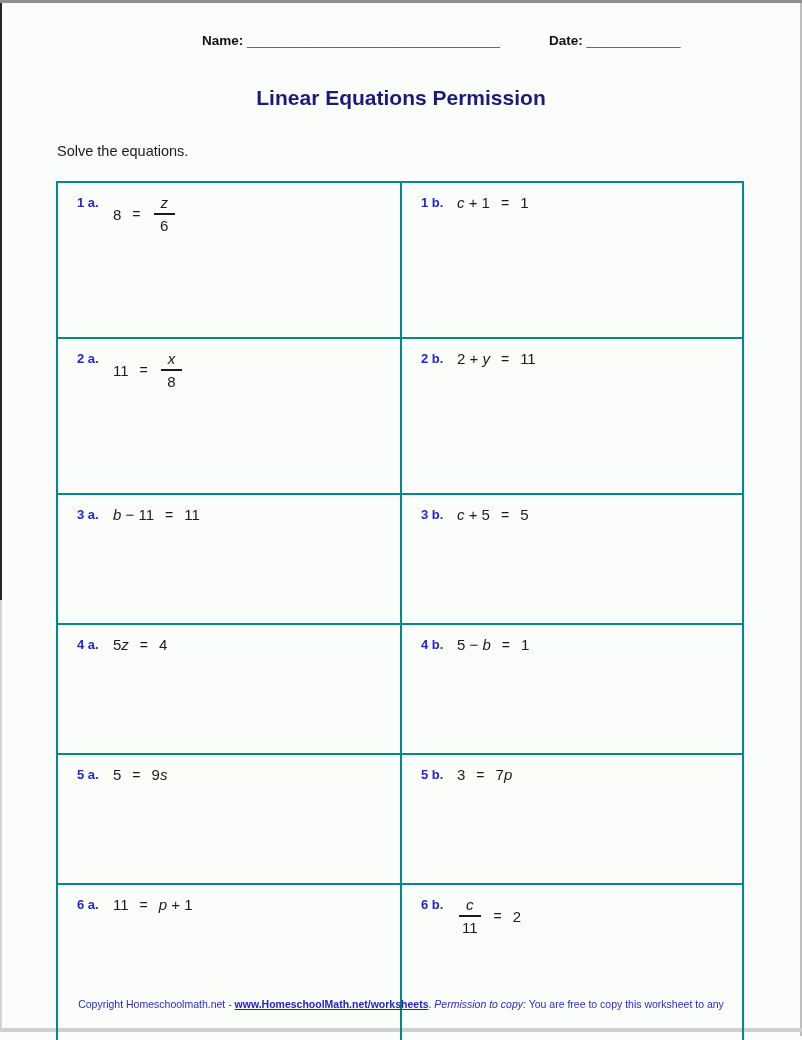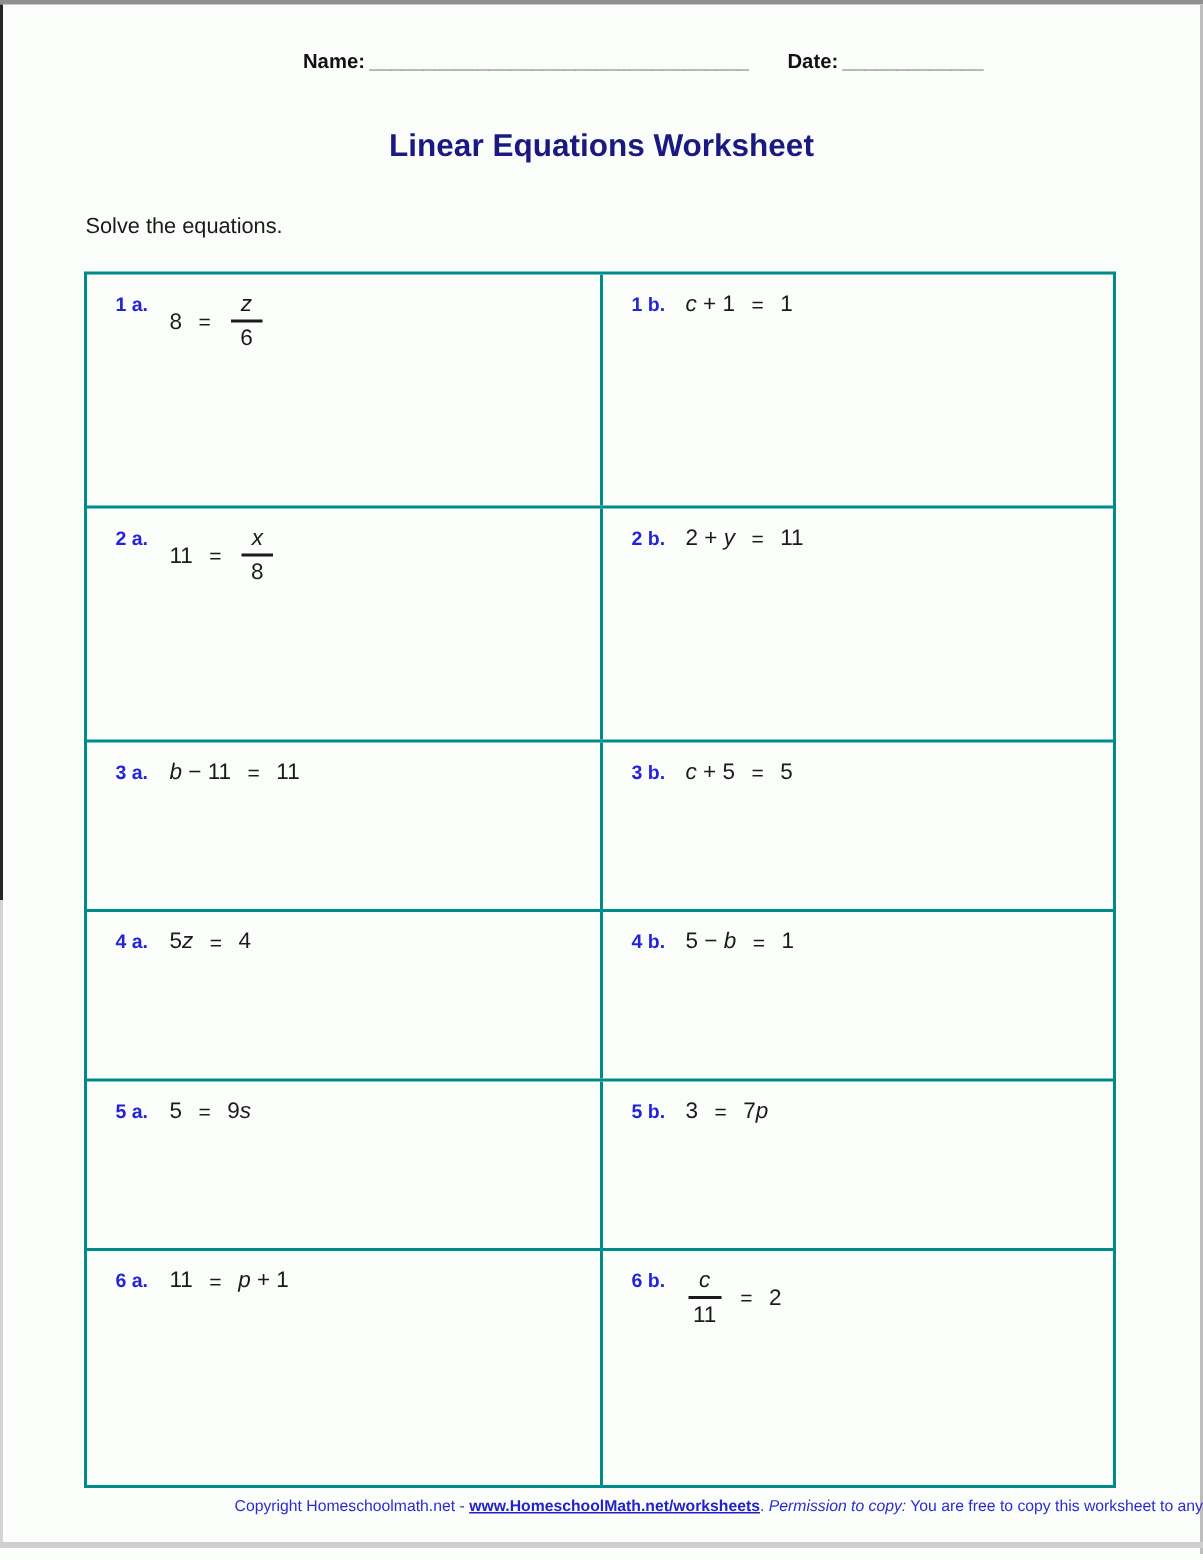--- a/index.html
+++ b/index.html
@@ -17,39 +17,39 @@
   .edge { position: absolute; }
   .edge-top    { left:0; top:0; width:802px; height:3px; background:#8f8f8f; }
   .edge-left-dark  { left:0; top:3px; width:2px; height:597px; background:#262626; }
   .edge-left-light { left:0; top:600px; width:2px; height:428px; background:#d4d4d4; }
   .edge-right  { right:0; top:3px; width:2px; height:1033px; background:#bdbdbd; }
   .edge-bottom { left:0; top:1028px; width:802px; height:4px; background:#cfcfcf; }
 
   
   .hdr-block { position:absolute; top:33px; font-size:13.5px; white-space:nowrap; }
   .hdr-name { left:170px; }
-  .hdr-date { left:493px; }
+  .hdr-date { left:517px; }
   .hdr-label { font-weight:bold; color:#111;padding-left:32px; }
-  .hdr-line { color:#4a4a4a; letter-spacing:0; font-size:13px;font-style:italic; }
+  .hdr-line { color:#4a4a4a; letter-spacing:0; font-size:13px; }
 
   
   .wtitle {
     position:absolute; top:86px; left:0; width:802px;
     text-align:center; font-size:21px; font-weight:bold;
     color:#191980;
   }
 
   .instructions { position:absolute; left:57px; top:143px; font-size:14.5px; }
 
   
   .wtable {
     position:absolute; left:56px; top:181px; width:688px;
     border:2px solid #008b8b;
   }
-  .trow { display:flex; border-bottom:2px solid #008b8b; height:113px; }
+  .trow { display:flex; border-bottom:2px solid #008b8b; height:130px; }
   .trow.tall { height:156px; }
   .trow:last-child { border-bottom:none;border-radius:23px; }
   .tcell { flex:1 1 50%; position:relative; }
   .tcell + .tcell { border-left:2px solid #008b8b;padding-left:36px; }
 
   .plabel {
     position:absolute; left:19px; top:12px;
     font-size:13px; font-weight:bold; color:#2424d6; white-space:pre;
   }
   .equation {
@@ -61,39 +61,39 @@
   .txt { }
   .ital { font-style:italic; }
   .eqs { margin:0 11px; font-size:14px; }
   .frac { display:inline-flex; flex-direction:column; align-items:center; margin:0 2px; }
   .fnum { padding:0 7px 2px; border-bottom:2px solid #1a1a1a; line-height:17px; }
   .fden { padding-top:2px; line-height:17px; }
 
   
   .wfooter {
     position:absolute; left:0; top:997px; width:802px;
-    text-align:right; font-size:10.5px; line-height:15px;
+    text-align:center; font-size:10.5px; line-height:15px;
     color:#2b2bd0;
   }
   .flink { font-weight:bold; text-decoration:underline; color:#2222cc; }
   .fital { font-style:italic; }
 </style>
 </head>
 <body>
 
 <div class="edge edge-top"></div>
 <div class="edge edge-left-dark"></div>
 <div class="edge edge-left-light"></div>
 <div class="edge edge-right"></div>
 <div class="edge edge-bottom"></div>
 
 <div class="hdr-block hdr-name"><span class="hdr-label">Name:</span> <span class="hdr-line">___________________________________</span></div>
 <div class="hdr-block hdr-date"><span class="hdr-label">Date:</span> <span class="hdr-line">_____________</span></div>
 
-<div class="wtitle">Linear Equations Worksheet</div>
+<div class="wtitle">Linear Equations Permission</div>
 
 <div class="instructions">Solve the equations.</div>
 
 <div class="wtable" id="wtable">
     <div class="trow tall">
       <div class="tcell">
         <span class="plabel">1 a.</span>
         <span class="equation">
           <span class="txt">8</span>
           <span class="eqs">=</span>

